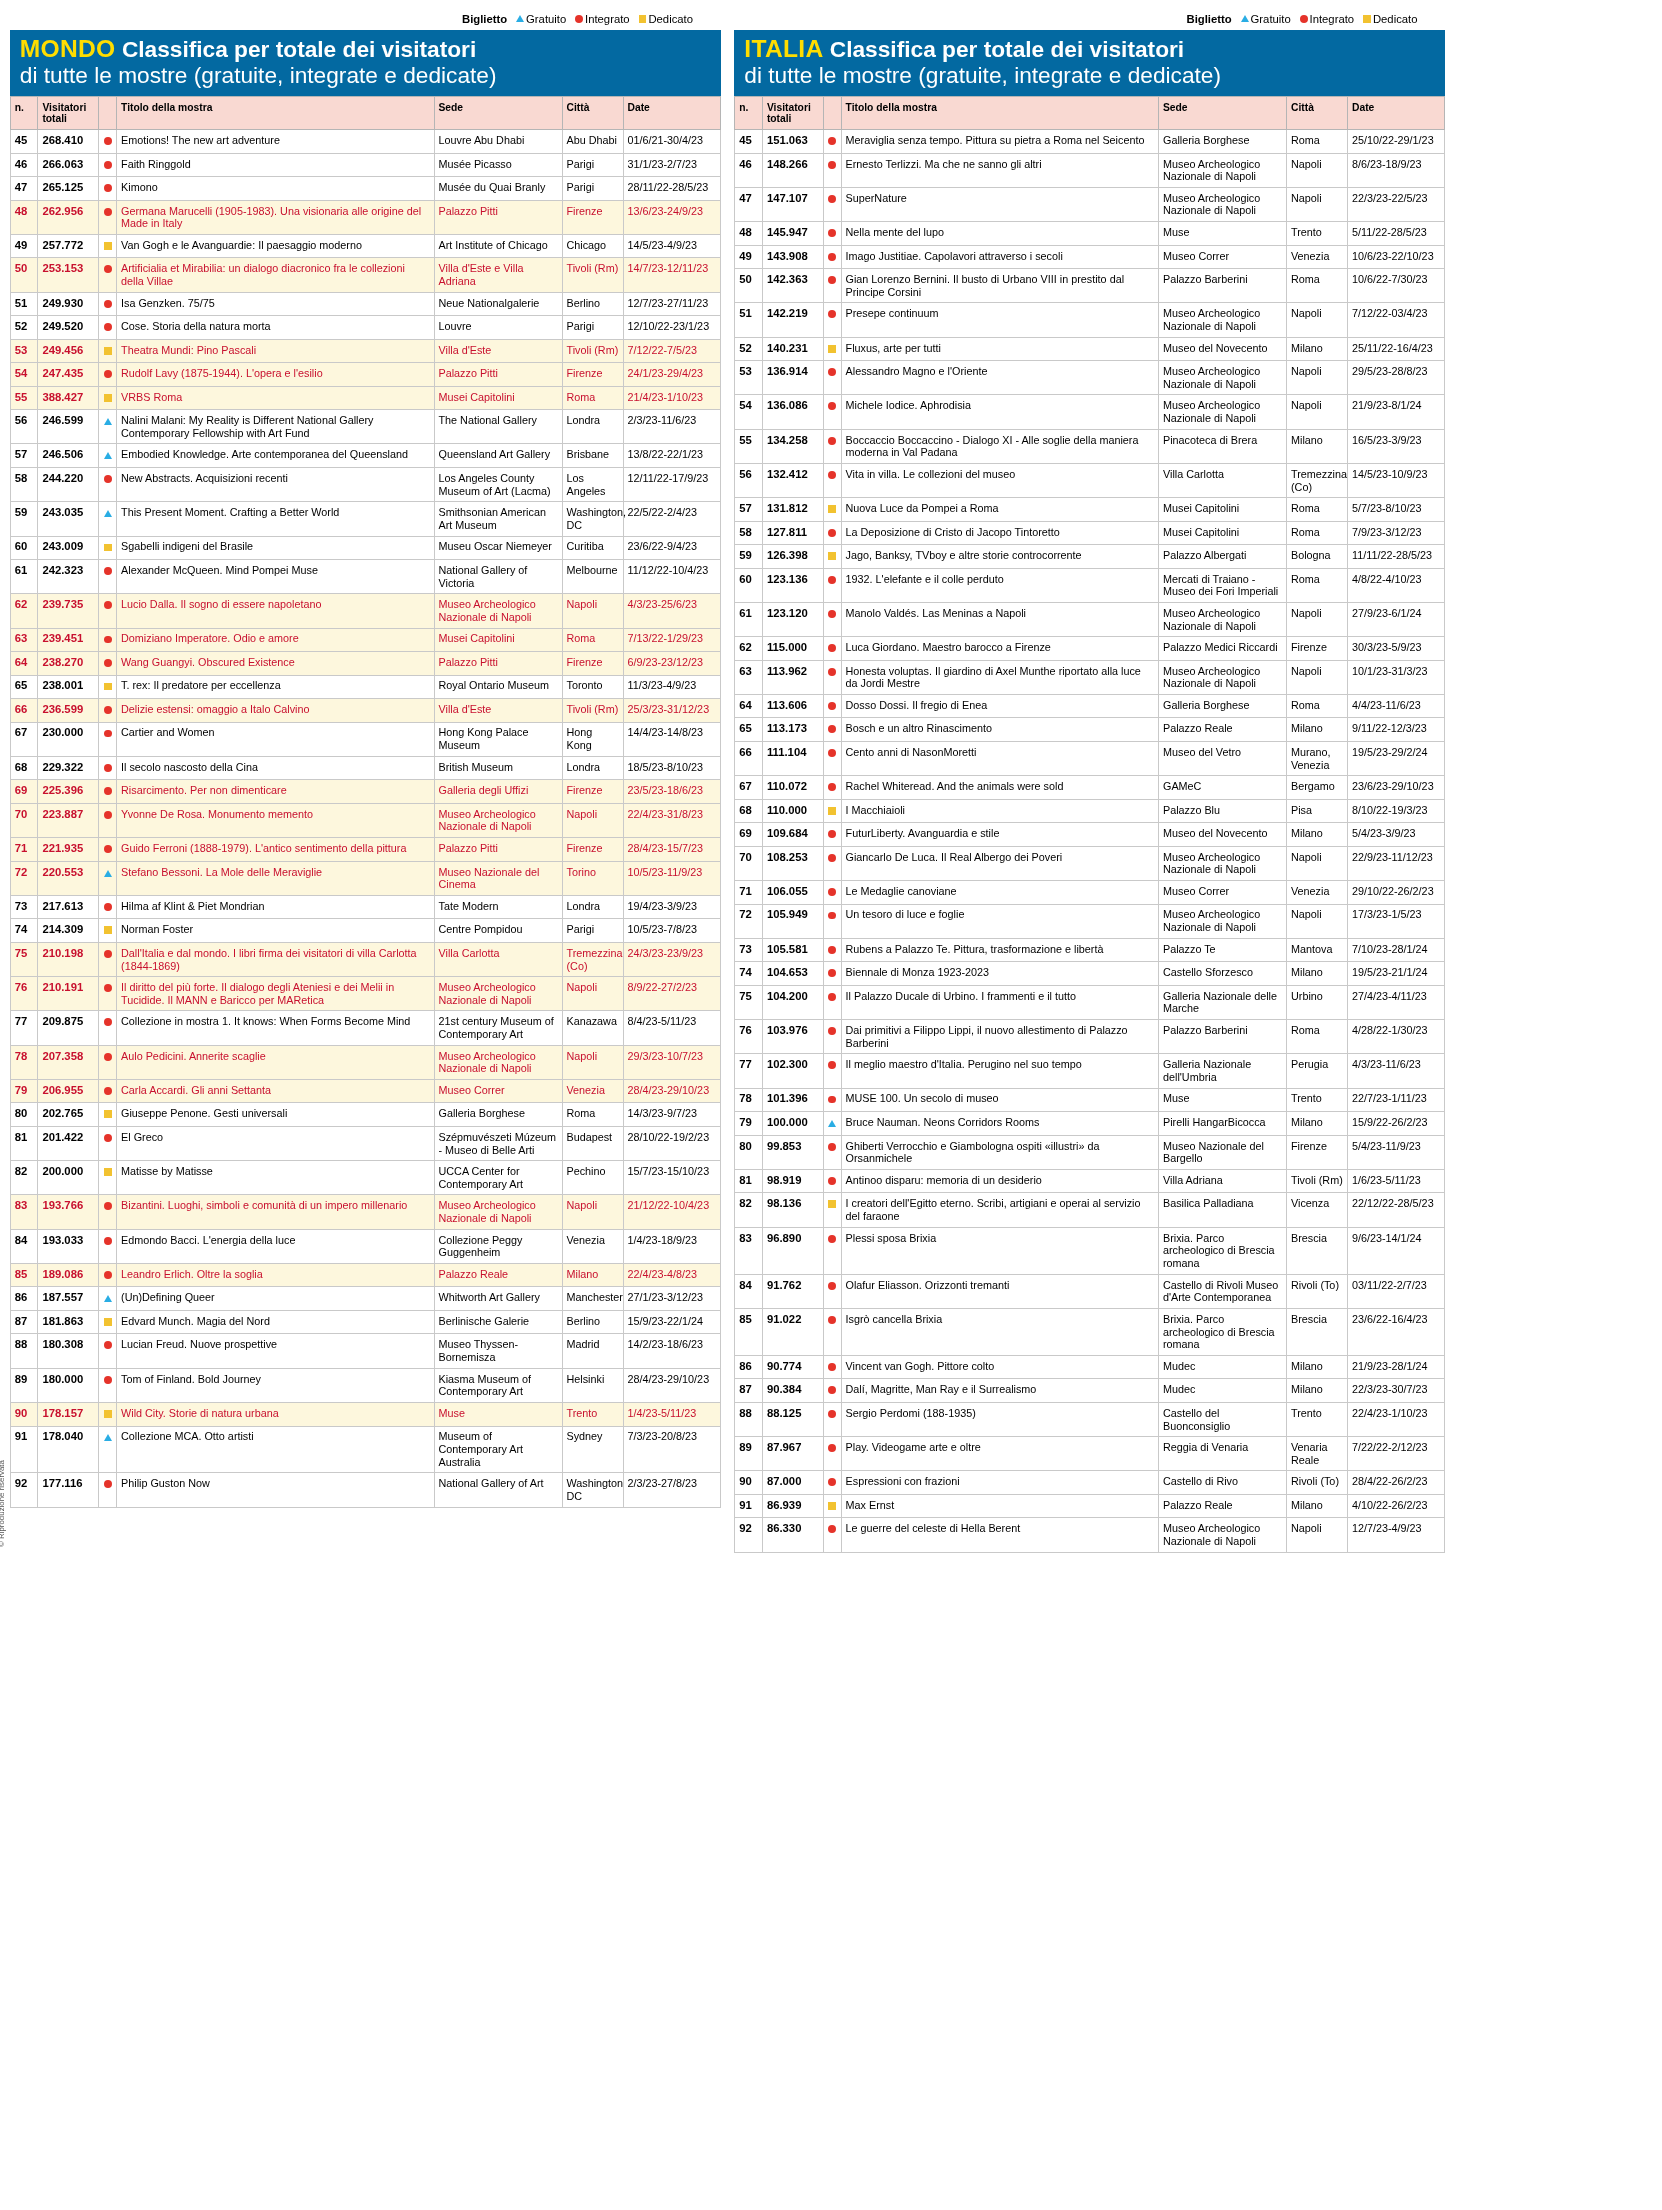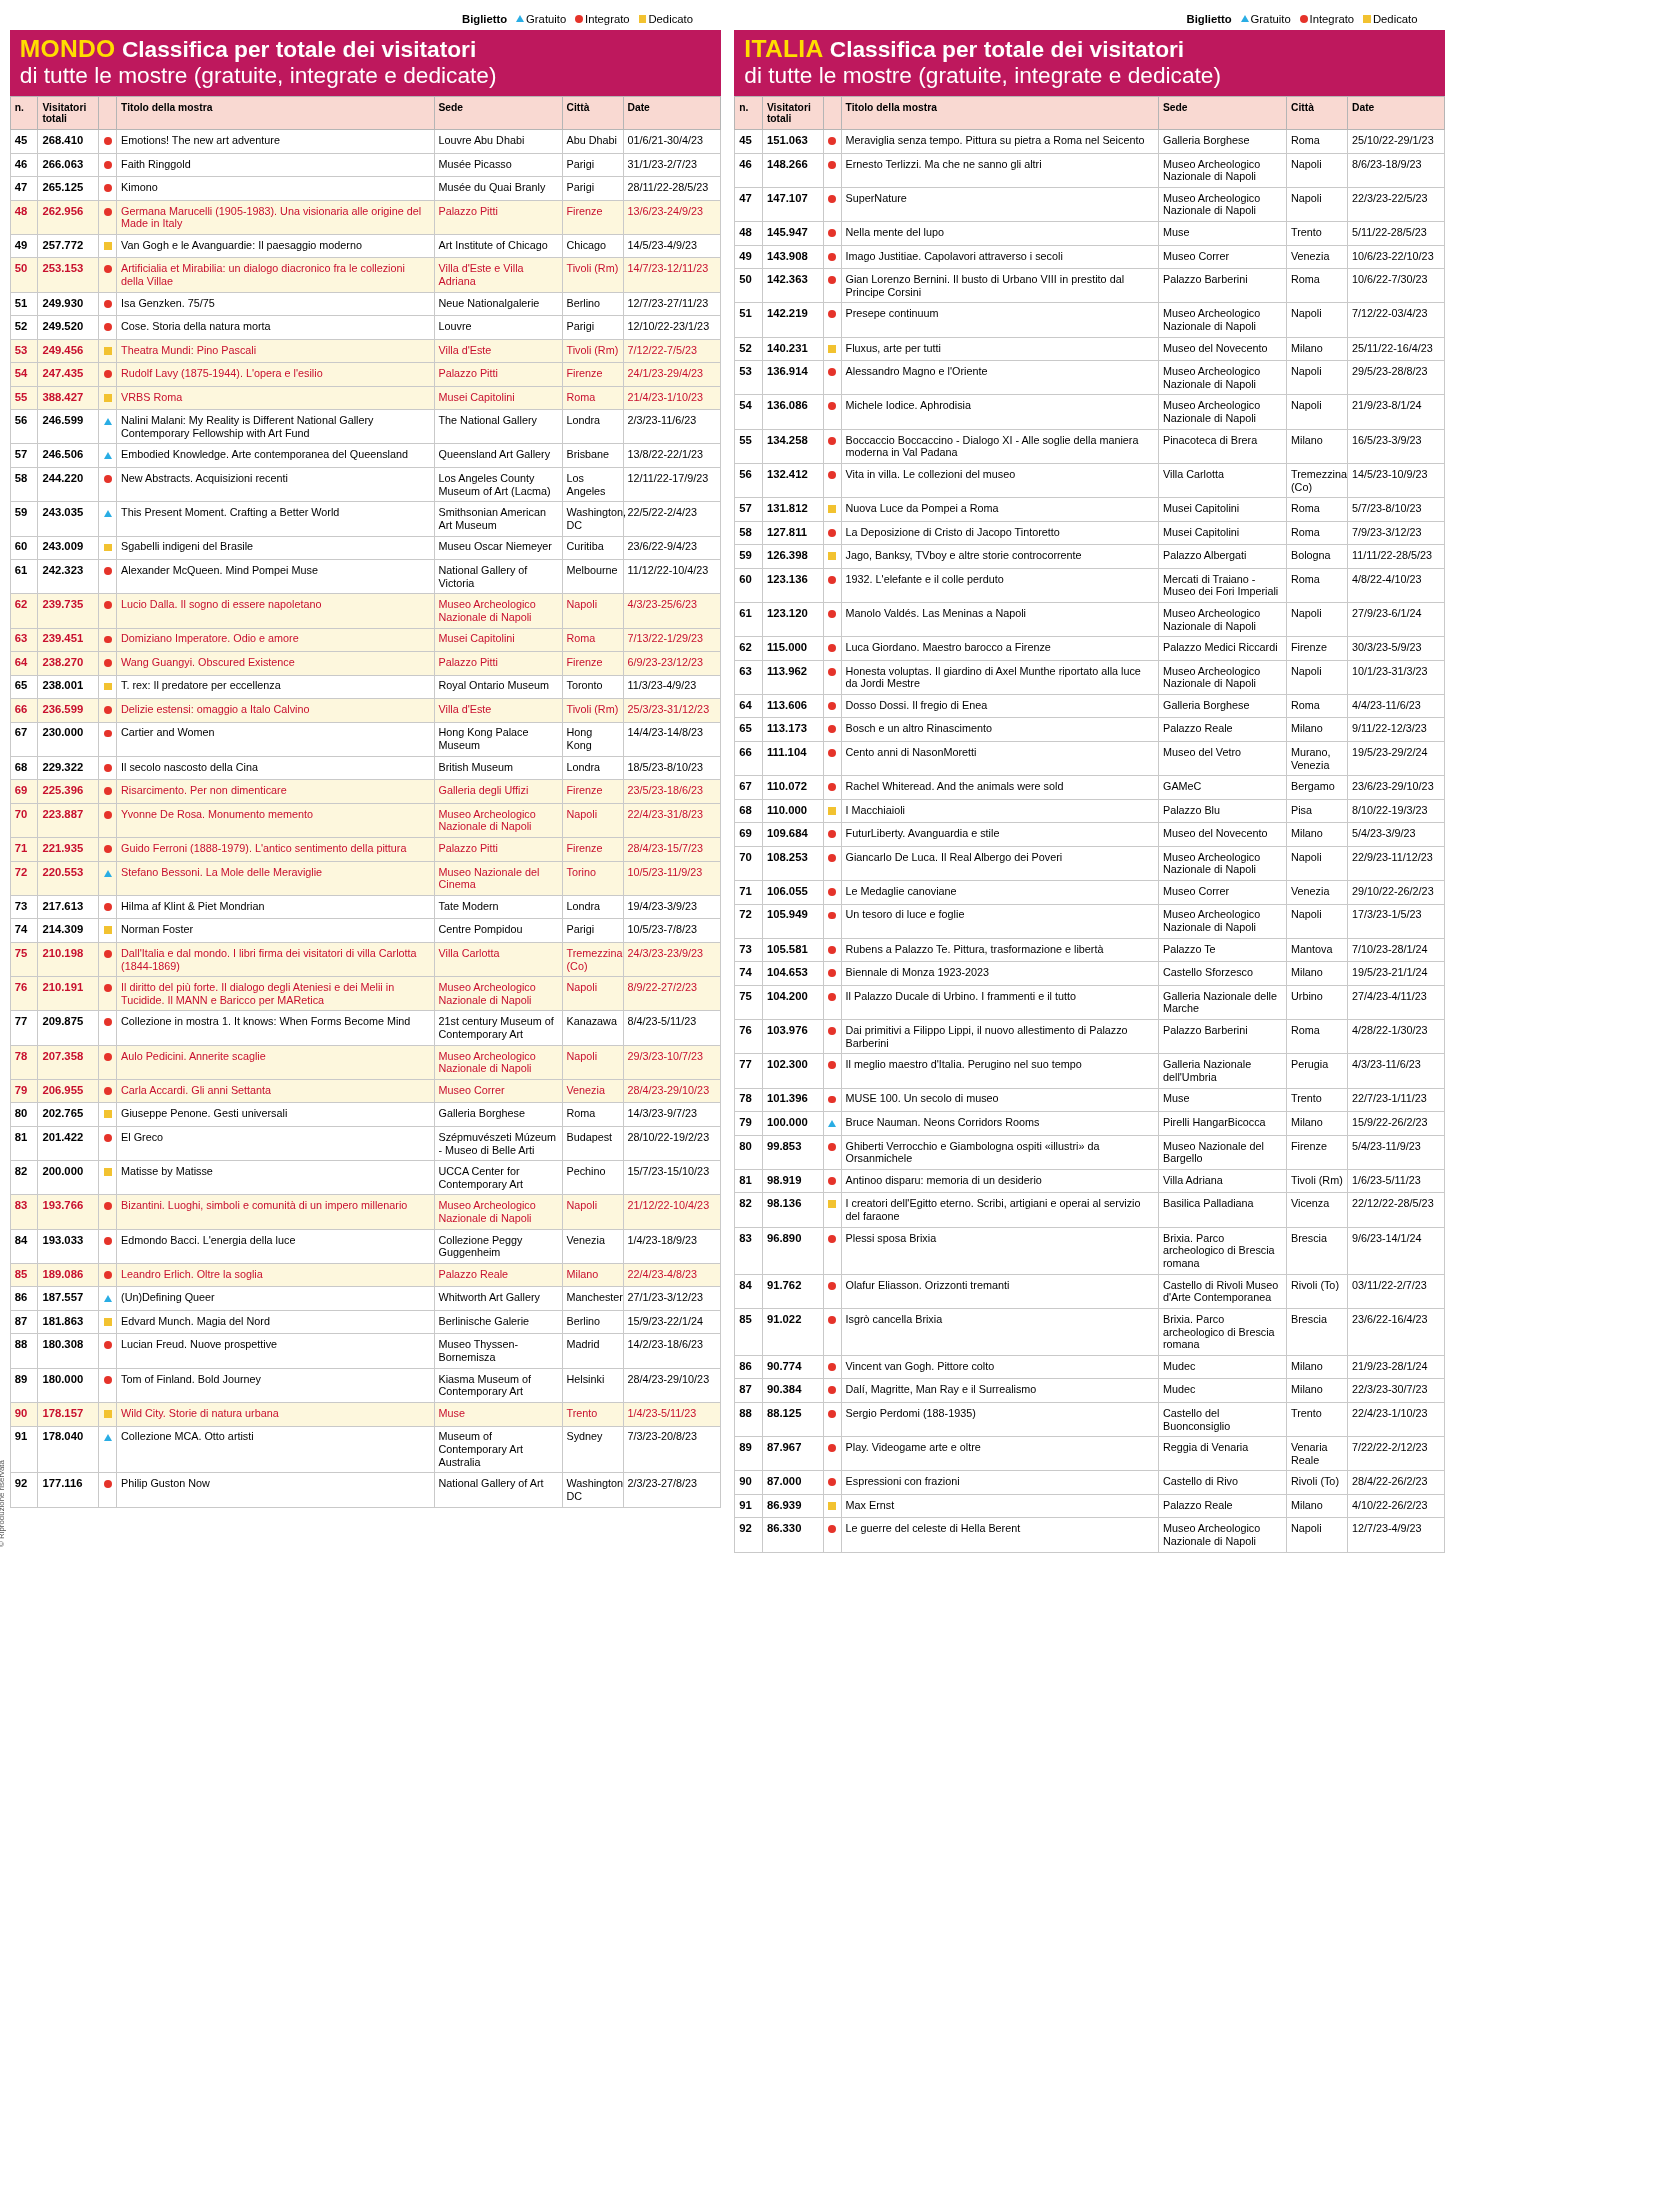--- a/index.html
+++ b/index.html
@@ -5,21 +5,21 @@
   html,body{margin:0;padding:0;background:#ffffff;}
   body{width:1663px;font-family:"Liberation Sans",sans-serif;color:#000;}
   .page{width:1455px;display:flex;gap:13.8px;padding:7.9px 9.9px 0 9.9px;box-sizing:border-box;}
   .col{width:808px;position:relative;}
   .legend{display:flex;justify-content:flex-end;align-items:center;gap:8.9px;font-size:11.3px;padding-right:27.6px;height:21.7px;}
   .legend .lbl{font-weight:bold;}
   .legend .it{display:flex;align-items:center;gap:2px;}
   .tri{width:0;height:0;border-left:4.9px solid transparent;border-right:4.9px solid transparent;border-bottom:7.9px solid #29ade4;}
   .dot{width:7.9px;height:7.9px;border-radius:50%;background:#e5332a;}
   .sq{width:7.9px;height:7.9px;background:#f2c230;}
-  .banner{background:#be185d;color:#fff;padding:5.9px 9.9px 7.9px 9.9px;}
+  .banner{background:#0369a1;color:#fff;padding:5.9px 9.9px 7.9px 9.9px;}
   .banner .l1{font-size:22.7px;font-weight:bold;line-height:1.12;}
   .banner .l1 .big{color:#ffdd00;font-size:24.6px;letter-spacing:0.3px;}
   .banner .l2{font-size:22.7px;font-weight:normal;line-height:1.12;}
   table{border-collapse:collapse;width:100%;font-size:10.8px;table-layout:fixed;}
   thead th{background:#f9d9d2;border:1px solid #b5b5b5;font-size:10.3px;font-weight:bold;text-align:left;padding:4.9px 3.9px;vertical-align:top;}
   td{border:1px solid #c9c9c9;padding:3.9px 3.9px;vertical-align:top;line-height:1.18;}
   td.n{font-weight:bold;font-size:11.3px;}
   td.v{font-weight:bold;font-size:11.3px;}
   td.ic{text-align:center;width:15.8px;padding:4.9px 2px;}
   tr.hl td{background:#fdf7dd;color:#c8102e;}

